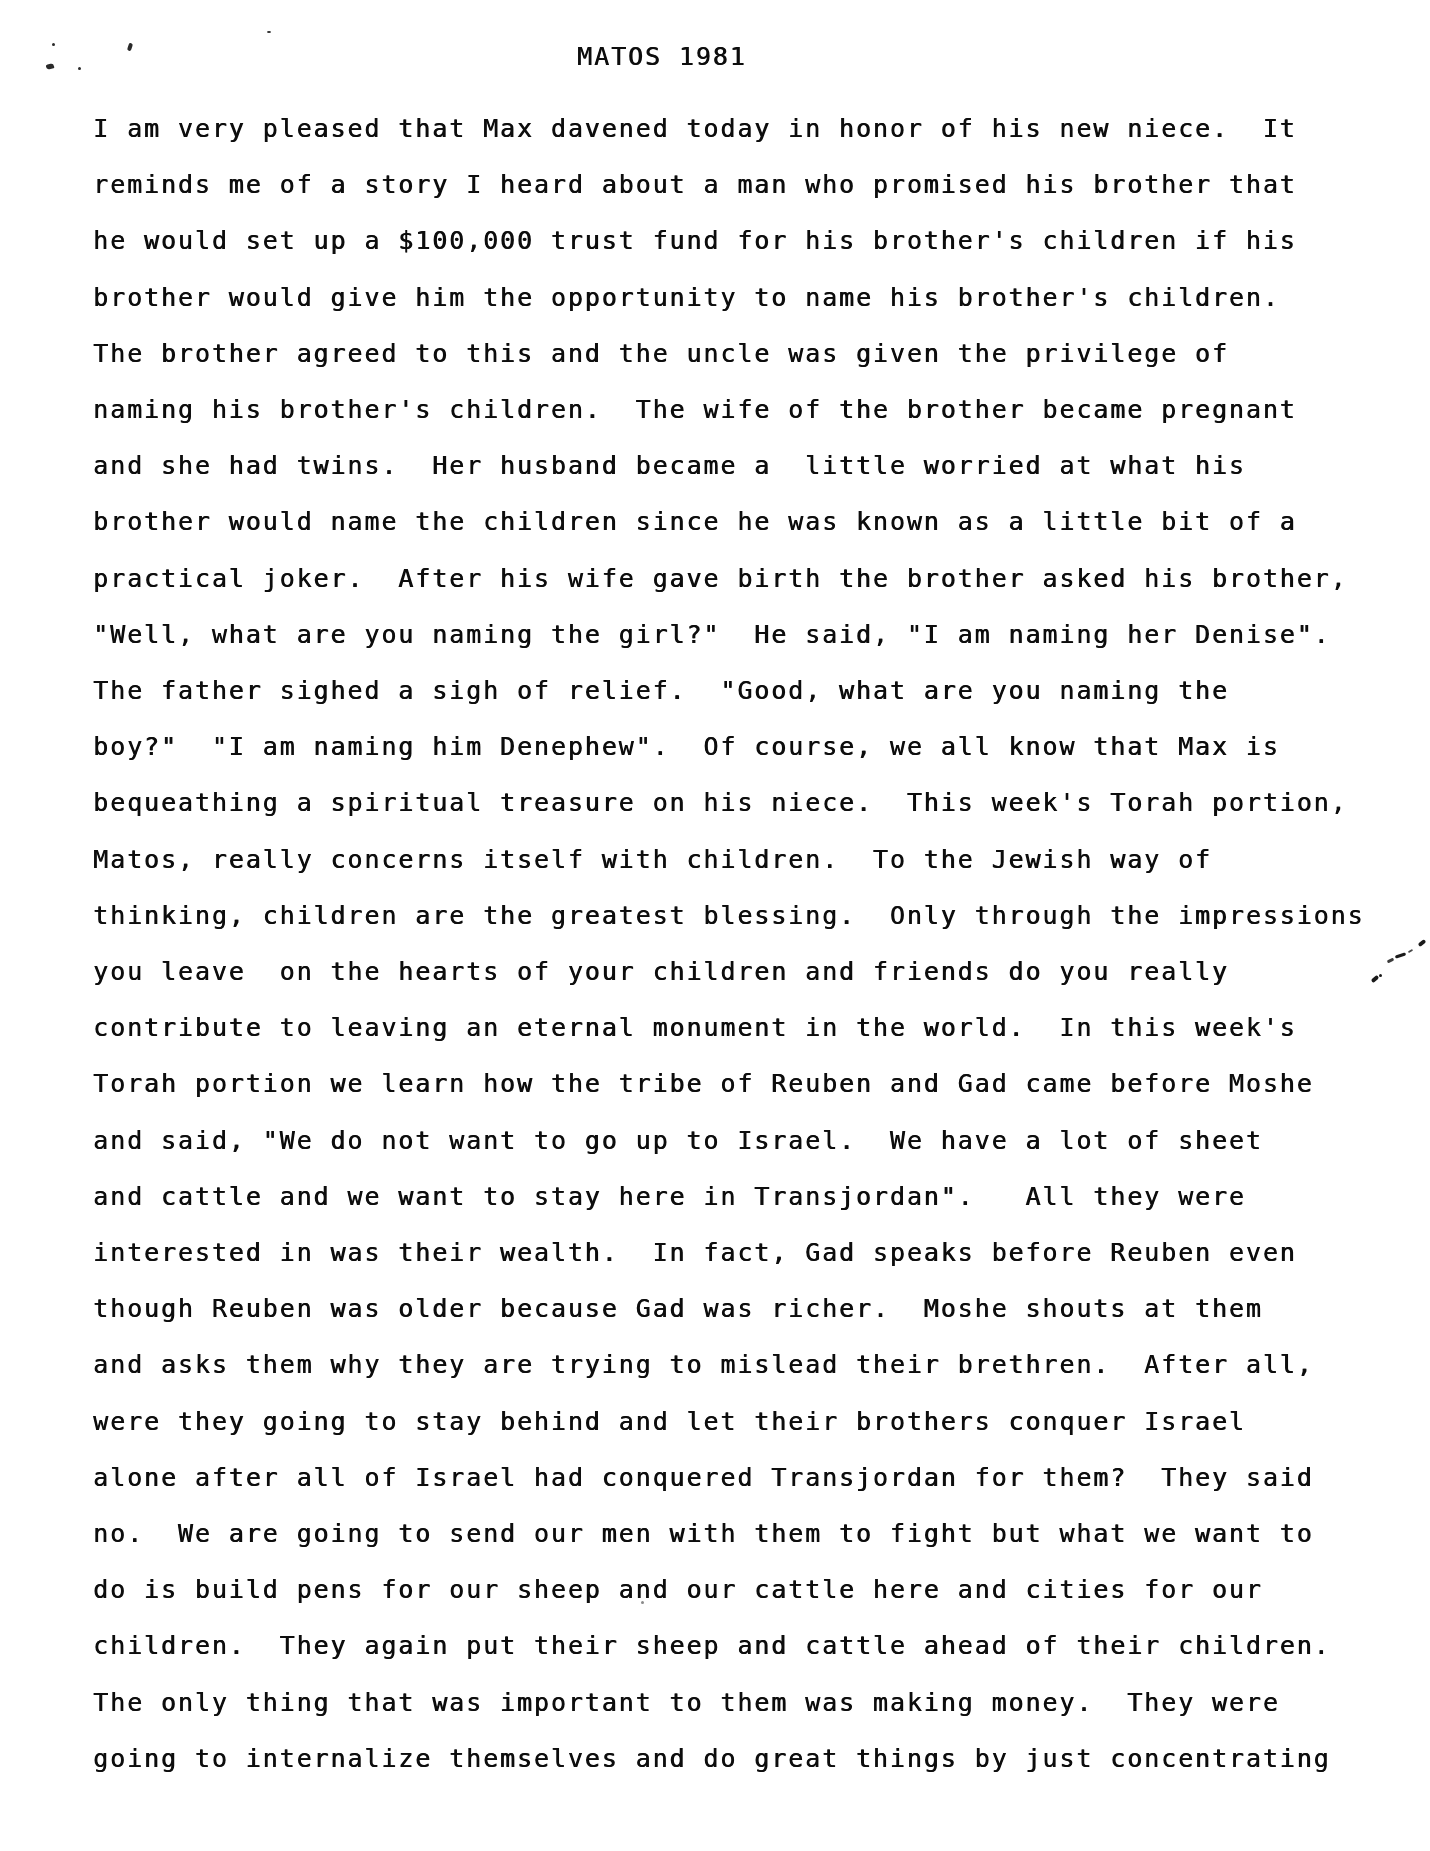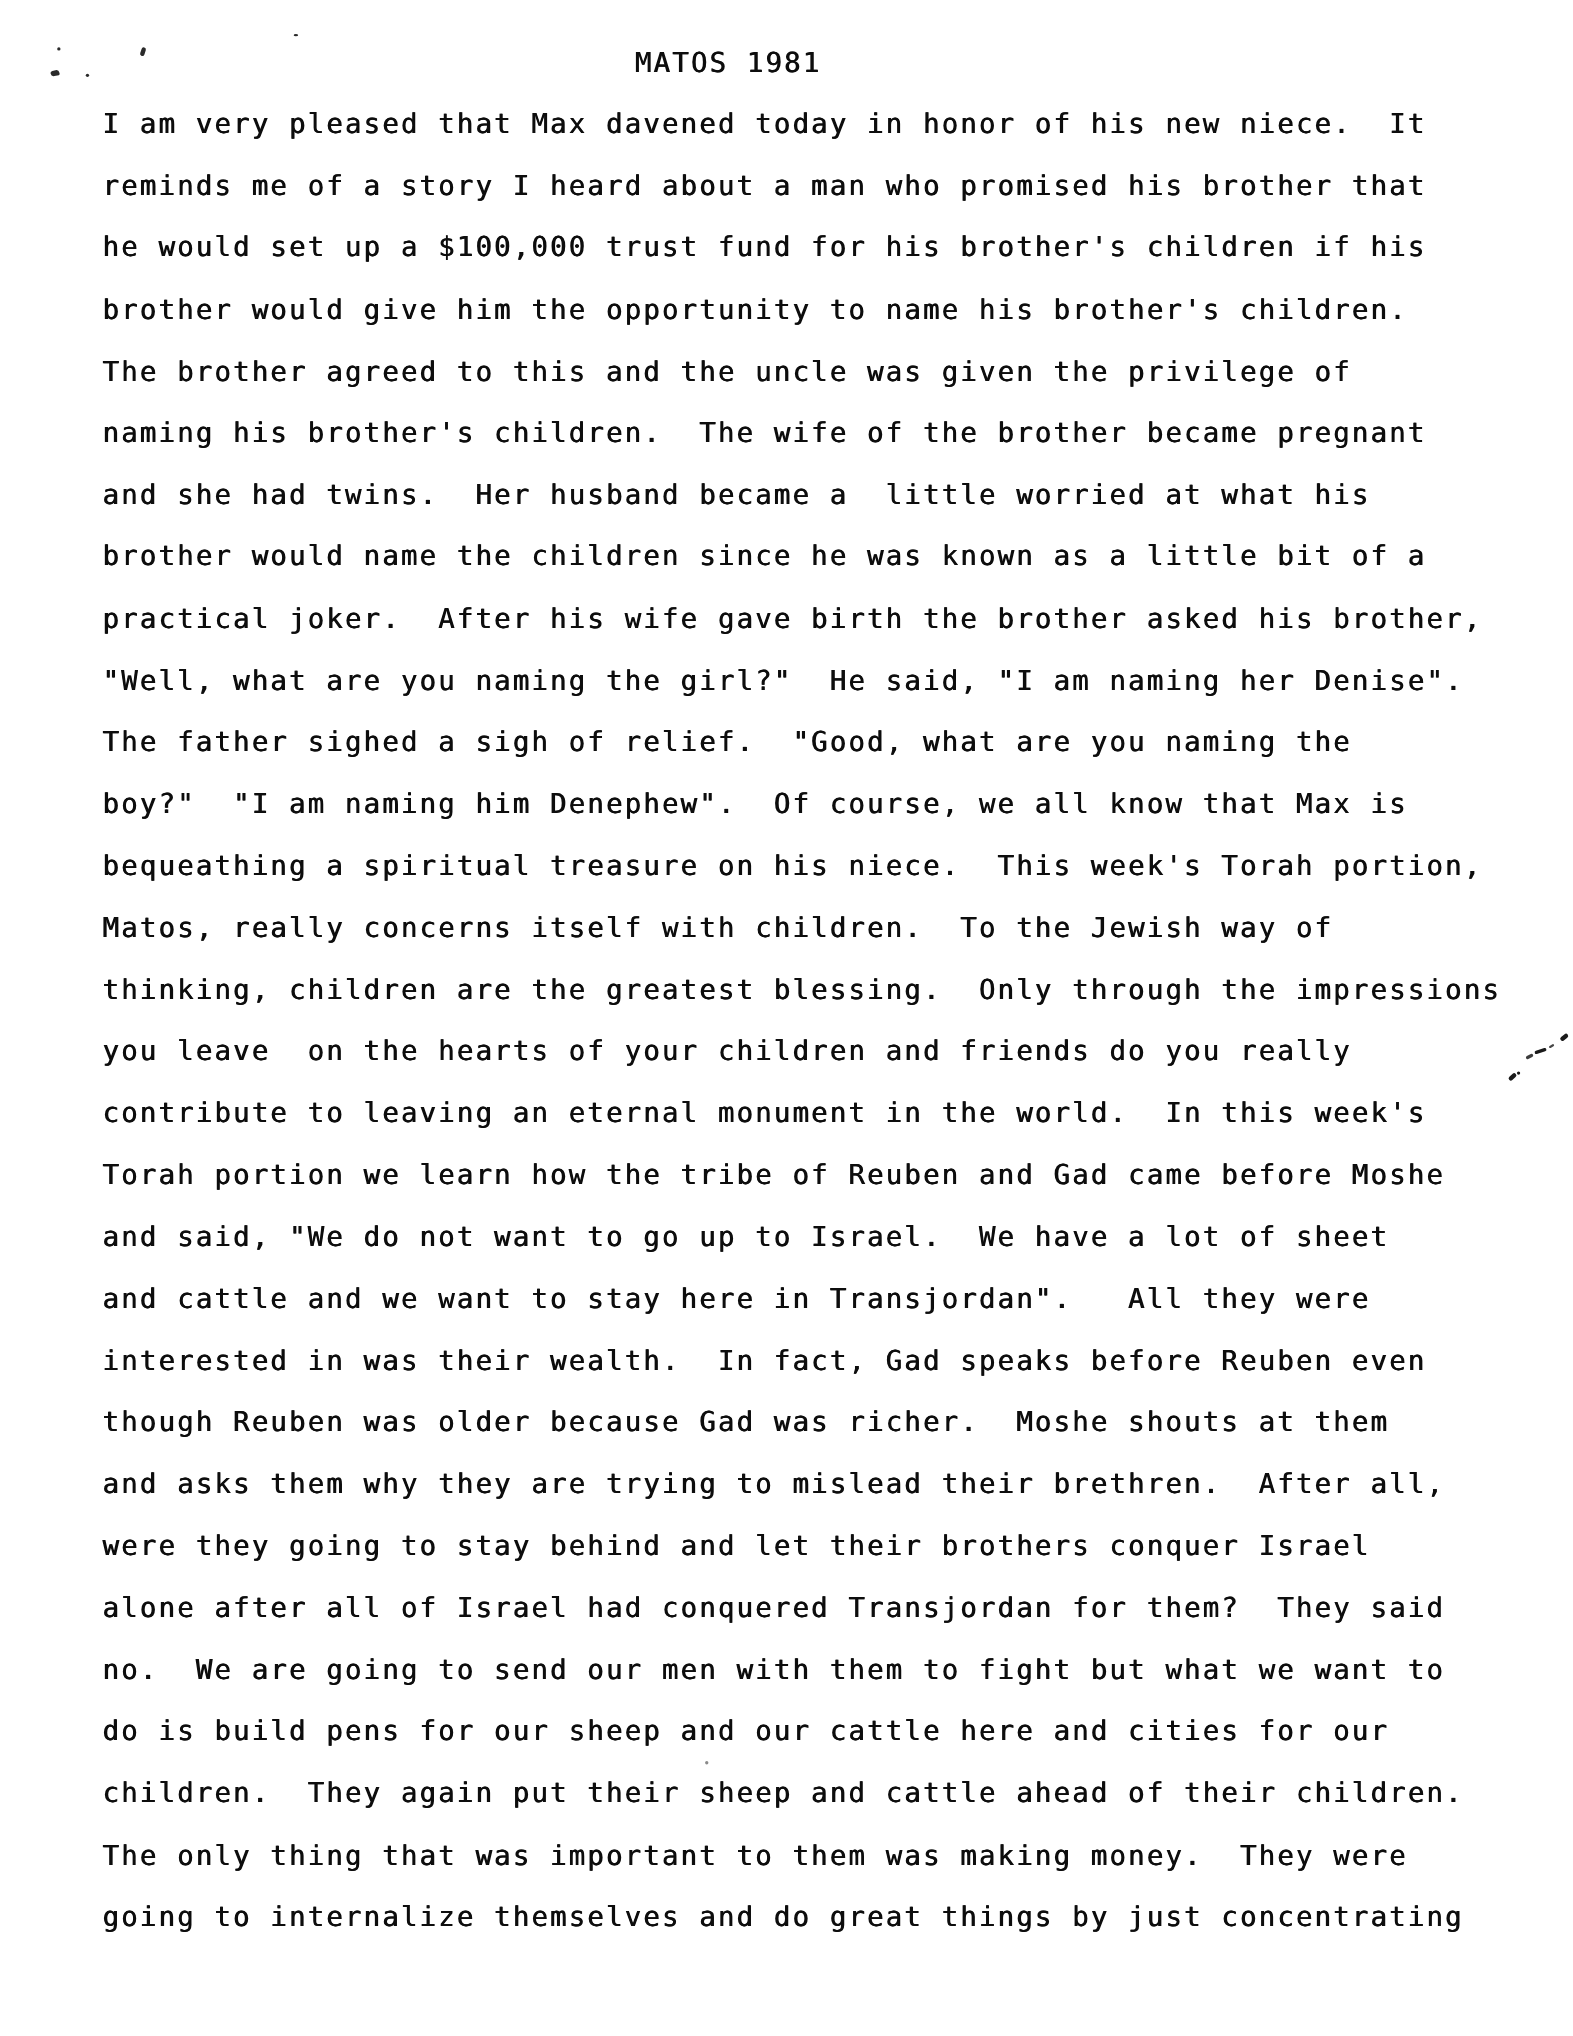--- a/index.html
+++ b/index.html
@@ -22,21 +22,21 @@
     top: 42px;
     font-size: 25px;
     line-height: 29px;
     letter-spacing: 1.9px;
     white-space: pre;
     text-shadow: 0.6px 0 0 currentColor;
   }
   .doc-body {
     position: absolute;
     left: 93px;
-    top: 85px;
+    top: 101px;
     font-size: 25px;
     line-height: 56.2px;
     letter-spacing: 1.9px;
     white-space: pre;
     text-shadow: 0.6px 0 0 currentColor;
   }
   
   .speck {
     position: absolute;
     background: #2a2a2a;

